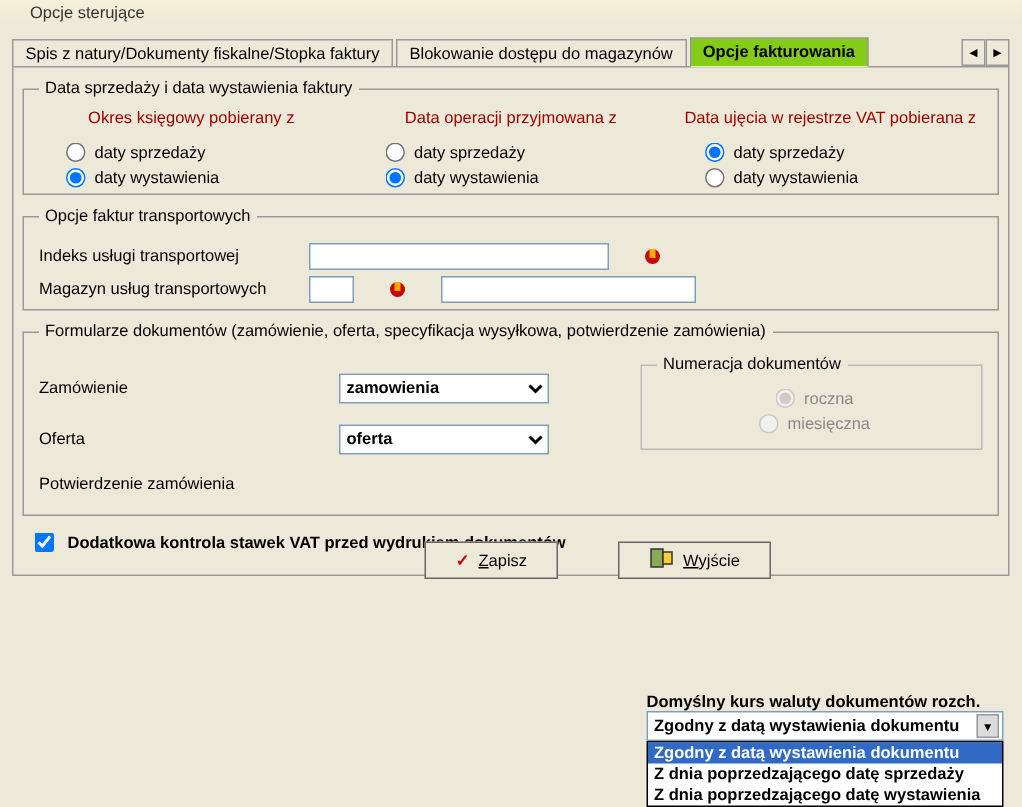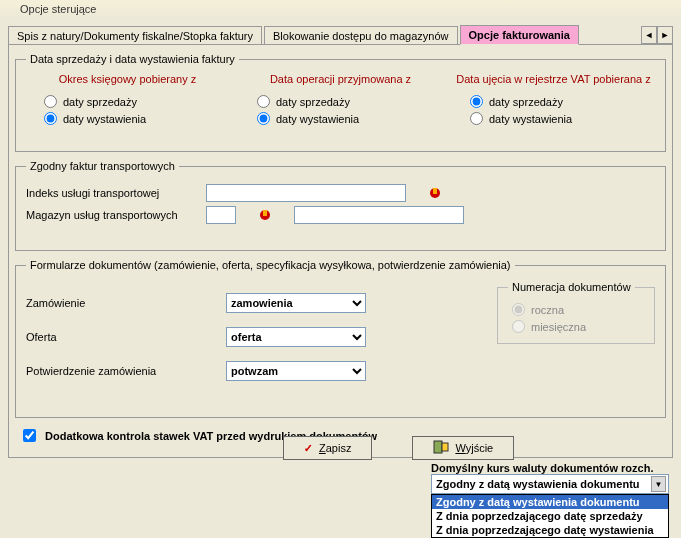--- a/index.html
+++ b/index.html
@@ -1,41 +1,41 @@
 <!DOCTYPE html>
 <html><head>
 <meta charset="utf-8">
 <style>
 * { box-sizing: border-box; font-family: Tahoma, Arial, sans-serif; font-size: 11px; }
 body { margin: 0; background: #ece9d8; width: 681px; height: 538px; overflow: hidden; }
 .titlebar { background: linear-gradient(#f5f0d8, #ece9d8); padding: 3px 20px; font-size: 11px; color: #333; }
 .main { background: #ece9d8; padding: 4px 8px 8px 8px; position: relative; }
 .tabrow { display: flex; align-items: flex-end; position: relative; height: 22px; }
 .tab { border: 1px solid #999; border-bottom: none; padding: 3px 8px; background: #ece9d8; margin-right: 2px; cursor: pointer; position: relative; top: 1px; }
-.tab.active { background: #f9a8d4; font-weight: bold; border-bottom: 1px solid #ece9d8; z-index: 2; }
+.tab.active { background: #84cc16; font-weight: bold; border-bottom: 1px solid #ece9d8; z-index: 2; }
 .tab-arrows { margin-left: auto; display: flex; }
 .tab-arrow { width: 16px; height: 18px; border: 1px solid #999; background: #ece9d8; display: flex; align-items: center; justify-content: center; cursor: pointer; font-size: 9px; }
 .tab-panel { border: 1px solid #999; background: #ece9d8; padding: 6px; position: relative; }
-fieldset { border: 1px solid #999; margin: 2px 0 8px 0; padding: 8px 10px 22px 10px; }
+fieldset { border: 1px solid #999; margin: 2px 0 8px 0; padding: 8px 10px 0 10px; }
 legend { padding: 0 4px; font-size: 11px; }
 .row3 { display: flex; gap: 10px; }
 .col3 { flex: 1; }
 .col-head { color: #a00000; text-align: center; margin-bottom: 10px; font-size: 11px; }
 .radio-row { margin: 4px 0 4px 18px; display: flex; align-items: center; gap: 6px; }
 .radio-row input { margin: 0; }
 .form-row { display: flex; align-items: center; margin: 4px 0; gap: 20px; }
 .label { width: 160px; }
 .text-input { border: 1px solid #7f9db9; background: #fff; height: 18px; padding: 1px 3px; }
 .icon-btn { width: 18px; height: 18px; display: inline-flex; align-items: center; justify-content: center; cursor: pointer; }
 .select-row { display: flex; align-items: center; margin: 14px 0; }
 .select-label { width: 200px; }
 select { border: 1px solid #7f9db9; background: #fff; height: 20px; width: 140px; font-weight: bold; font-size: 11px; }
-.inner-fieldset { border: 1px solid #bbb; padding: 6px 10px; width: 158px; }
+.inner-fieldset { border: 1px solid #bbb; padding: 6px 10px; width: 228px; }
 .inner-fieldset legend { font-size: 11px; }
-.disabled { color: #888; }
+.disabled { color: #888; justify-content: center; }
 .checkbox-row { display: flex; align-items: center; gap: 6px; margin: 6px 4px; font-weight: bold; }
 .bottom-right { position: absolute; right: 12px; top: 444px; width: 238px; }
 .br-label { font-weight: bold; font-size: 11px; }
 .combo { border: 1px solid #7f9db9; background: #fff; height: 20px; display: flex; align-items: center; justify-content: space-between; padding: 0 2px 0 4px; font-weight: bold; cursor: pointer; }
 .combo-arrow { width: 15px; height: 16px; background: #dcdcdc; border: 1px solid #999; display: flex; align-items: center; justify-content: center; font-size: 8px; }
 .dropdown-list { border: 1px solid #000; background: #fff; }
 .dd-item { padding: 1px 4px; font-weight: bold; cursor: pointer; }
 .dd-item.sel { background: #316ac5; color: #fff; }
 .buttons { position: absolute; bottom: 6px; width: 100%; display: flex; justify-content: center; gap: 40px; padding-left: 100px; }
 .btn { border: 1px solid #666; background: #ece9d8; padding: 3px 20px; display: flex; align-items: center; gap: 6px; cursor: pointer; }
@@ -94,21 +94,21 @@
             </label>
           <label class="radio-row">
               <input type="radio" name="g3" style=""> 
               <span>daty wystawienia</span>
             </label>
         </div>
       </div>
     </fieldset>
 
     <fieldset>
-      <legend>Zgodny faktur transportowych</legend>
+      <legend>Opcje faktur transportowych</legend>
       <div class="form-row">
         <span class="label">Indeks usługi transportowej</span>
         <input class="text-input" style="width: 200px;">
         <span class="icon-btn">
           <svg width="14" height="14">
               <circle cx="7" cy="7" r="5" fill="#c00"></circle>
               <rect x="5" y="2" width="4" height="6" fill="#fa0"></rect>
             </svg>
         </span>
       </div>
@@ -132,21 +132,20 @@
           <div class="select-row">
             <span class="select-label">Zamówienie</span>
             <select><option>zamowienia</option></select>
           </div>
           <div class="select-row">
             <span class="select-label">Oferta</span>
             <select><option>oferta</option></select>
           </div>
           <div class="select-row">
             <span class="select-label">Potwierdzenie zamówienia</span>
-            <select><option>potwzam</option></select>
           </div>
         </div>
         <fieldset class="inner-fieldset">
           <legend>Numeracja dokumentów</legend>
           <label class="radio-row disabled" style="margin-left:4px">
               <input type="radio" name="gn" checked="" disabled="" style=""> 
               <span>roczna</span>
             </label>
           <label class="radio-row disabled" style="margin-left:4px">
               <input type="radio" name="gn" disabled="" style=""> 

